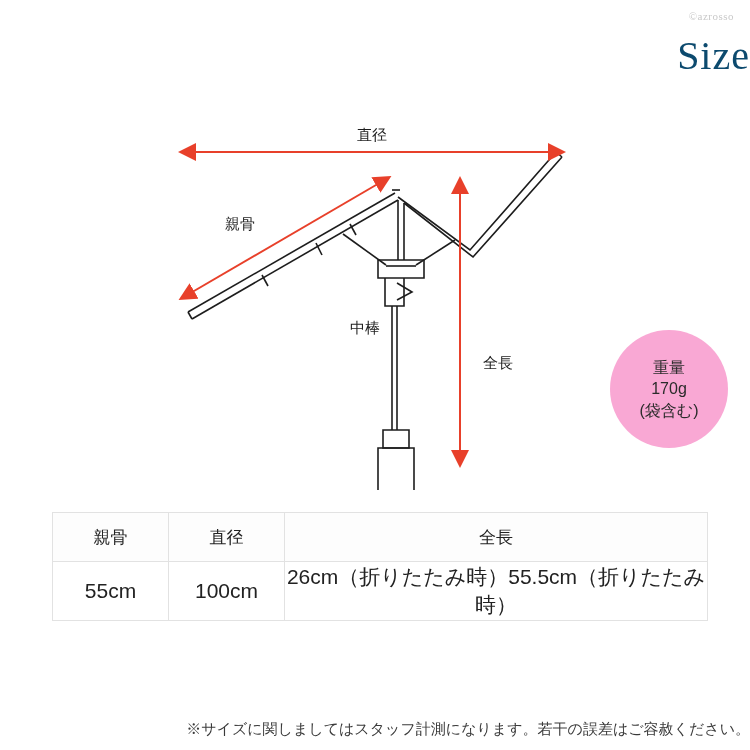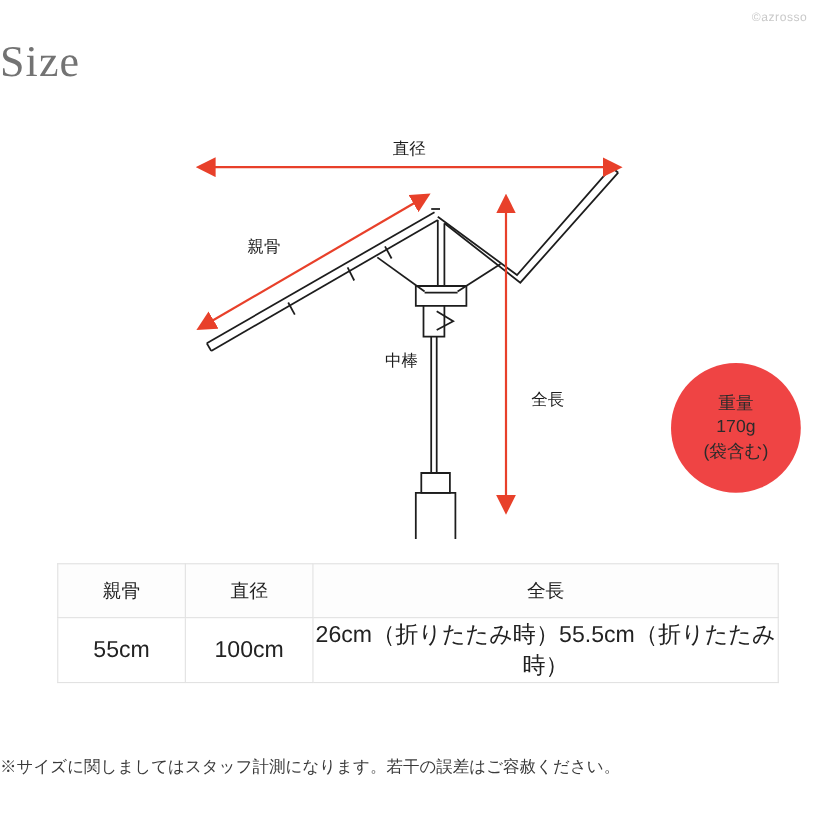--- a/index.html
+++ b/index.html
@@ -15,52 +15,52 @@
     position: relative;
     overflow: hidden;
   }
   .watermark {
     position: absolute;
     top: 10px;
     right: 16px;
     font-size: 11px;
     color: #c9c9c9;
     letter-spacing: 0.5px;
-    font-family: Liberation Sans, sans-serif;
+    font-family: Liberation Serif, serif;
   }
   .page-title {
     position: absolute;
     top: 32px;
     left: 0;
     width: 750px;
-    text-align: left;
+    text-align: right;
     font-family: "Liberation Serif", serif;
     font-size: 40px;
     font-weight: 400;
     letter-spacing: 1px;
-    color: #737373;
+    color: #0c4a6e;
   }
   .diagram {
     position: absolute;
     top: 100px;
     left: 0;
     width: 750px;
     height: 390px;
   }
   .diagram svg {
     display: block;
   }
   .weight-badge {
     position: absolute;
     right: 22px;
     top: 330px;
     width: 118px;
     height: 118px;
     border-radius: 50%;
-    background: #ef4444;
+    background: #f9a8d4;
     display: flex;
     flex-direction: column;
     align-items: center;
     justify-content: center;
     line-height: 1.35;
     font-size: 16px;
     color: #2b2b2b;
   }
   .weight-badge .wline {
     display: block;
@@ -88,24 +88,24 @@
   }
   .spec-table td {
     height: 50px;
     font-size: 21px;
   }
   .col-a { width: 113px; }
   .col-b { width: 113px; }
   .col-c { width: 420px; }
   .note {
     position: absolute;
-    top: 688px;
+    top: 720px;
     left: 0;
     width: 750px;
-    text-align: left;
+    text-align: right;
     font-size: 15px;
     color: #3a3a3a;
   }
   .lbl {
     font-family: "Liberation Sans", sans-serif;
     font-size: 15px;
     fill: #1d1d1d;
   }
 </style>
 </head>

